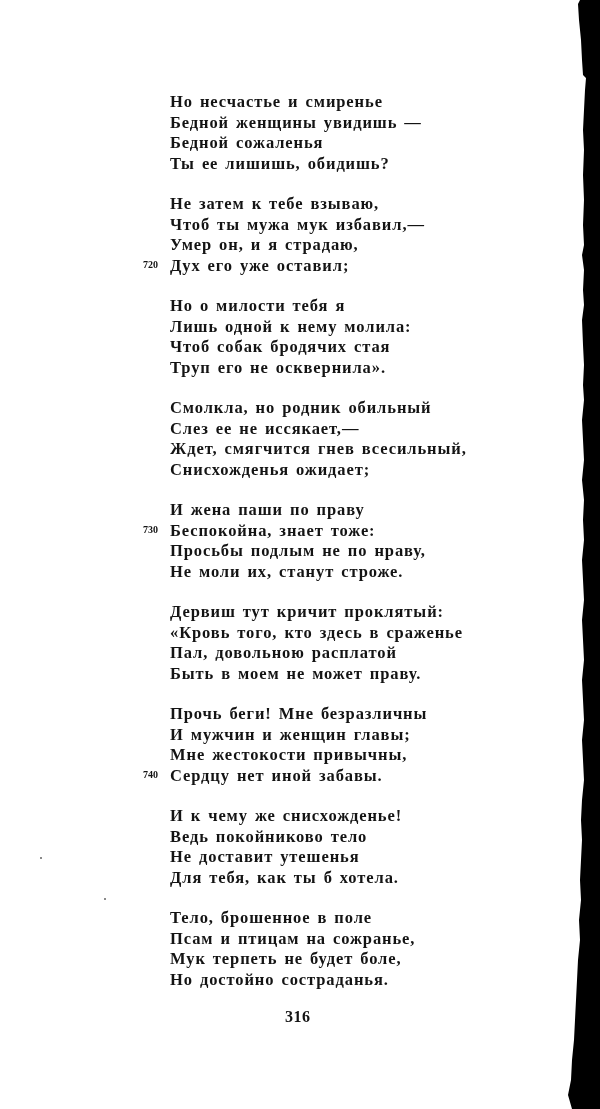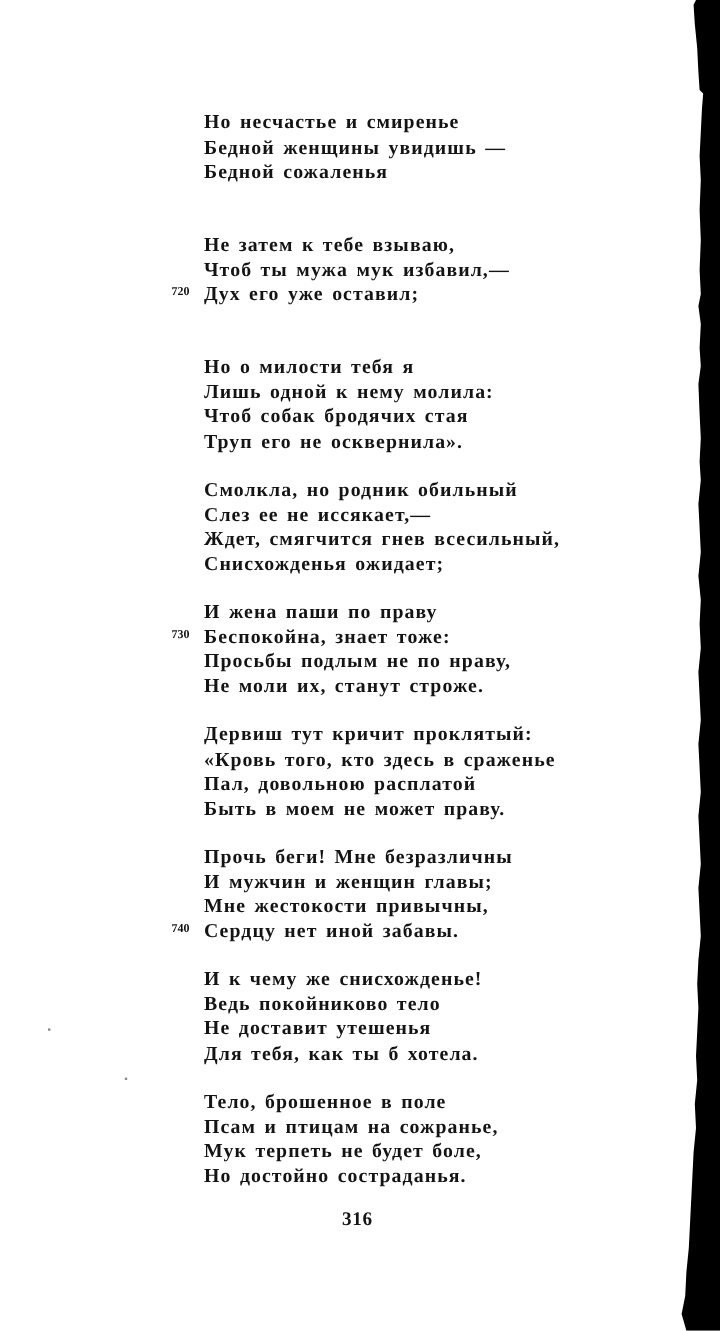--- a/index.html
+++ b/index.html
@@ -82,25 +82,27 @@
 <body>
 
 <div class="page">
 
   <div class="poem">
 
     <div class="stanza">
       <div class="line"><span>Но несчастье и смиренье</span></div>
       <div class="line"><span>Бедной женщины увидишь —</span></div>
       <div class="line"><span>Бедной сожаленья</span></div>
+      <div class="line"><span>Ты ее лишишь, обидишь?</span></div>
     </div>
 
     <div class="stanza">
       <div class="line"><span>Не затем к тебе взываю,</span></div>
       <div class="line"><span>Чтоб ты мужа мук избавил,—</span></div>
+      <div class="line"><span>Умер он, и я страдаю,</span></div>
       <div class="line"><span class="line-number">720</span><span>Дух его уже оставил;</span></div>
     </div>
 
     <div class="stanza">
       <div class="line"><span>Но о милости тебя я</span></div>
       <div class="line"><span>Лишь одной к нему молила:</span></div>
       <div class="line"><span>Чтоб собак бродячих стая</span></div>
       <div class="line"><span>Труп его не осквернила».</span></div>
     </div>
 

